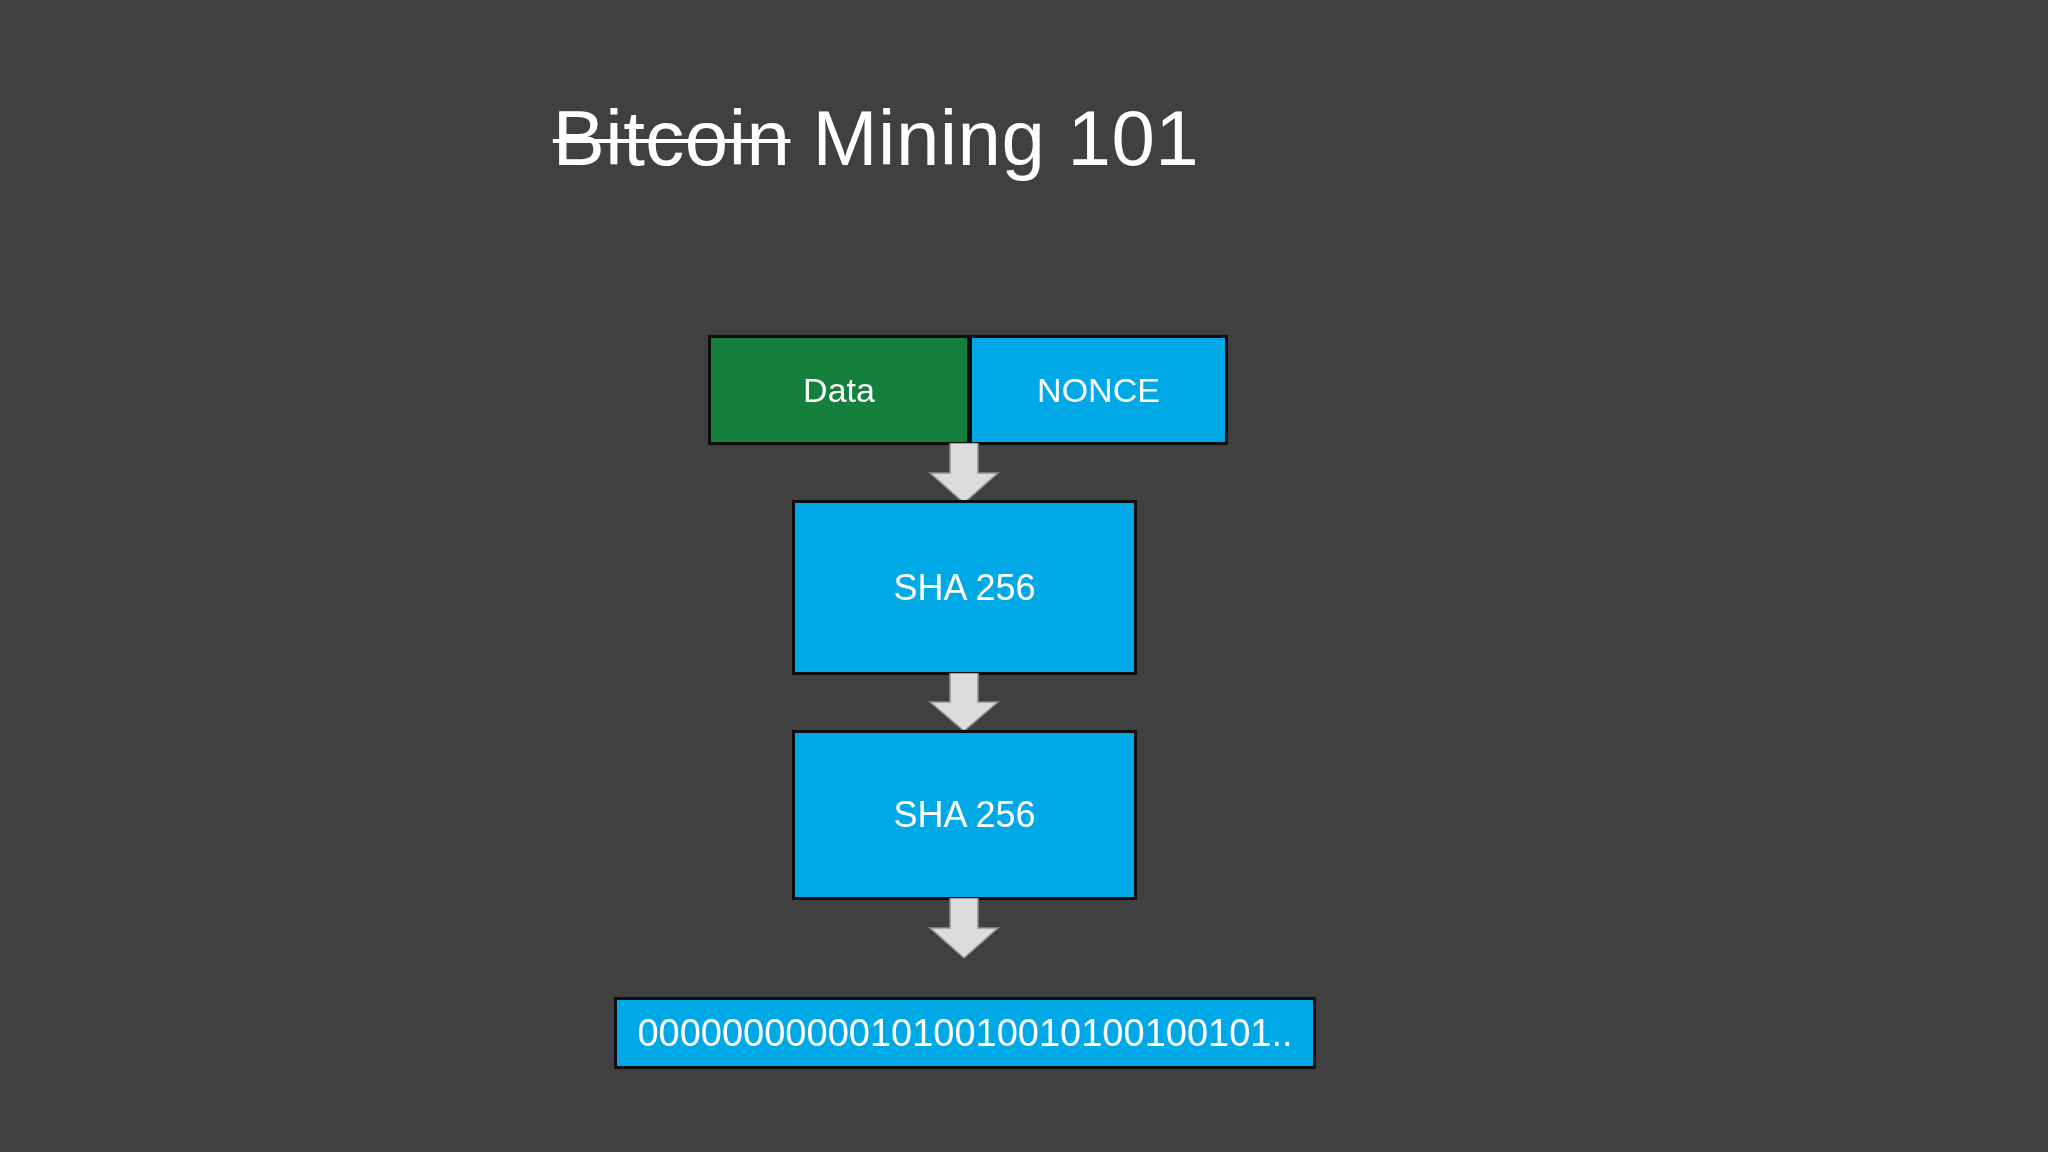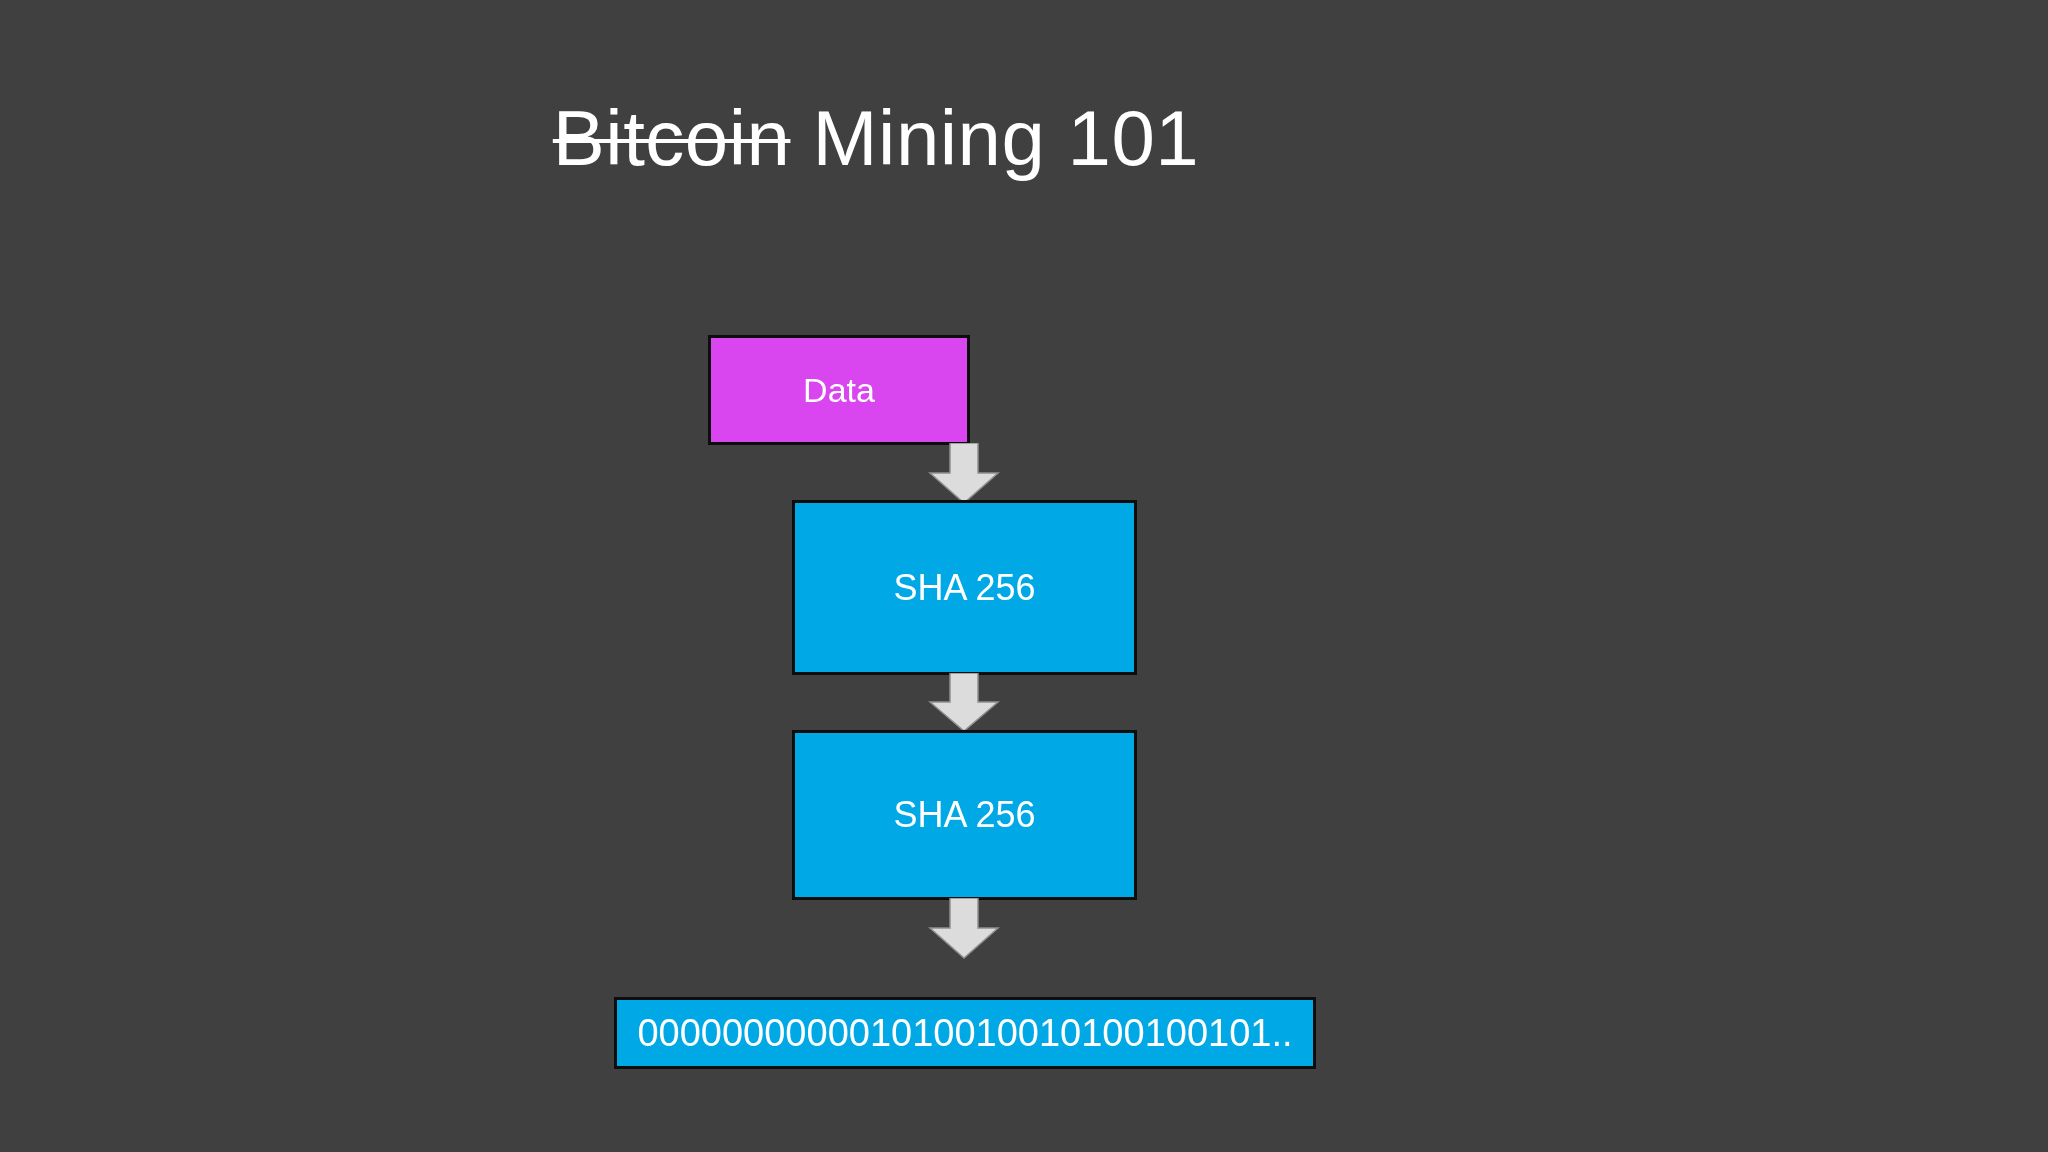--- a/index.html
+++ b/index.html
@@ -47,21 +47,21 @@
     position: absolute;
     box-sizing: border-box;
     border: 3px solid #0d0d0d;
     display: flex;
     align-items: center;
     justify-content: center;
     color: #ffffff;
     font-weight: 400;
   }
   .block.blue  { background: #00A9E6; }
-  .block.grey  { background: #d946ef; }
+  .block.grey  { background: #15803d; }
 
   #block-data {
     left: 708px;
     top: 335px;
     width: 262px;
     height: 110px;
     font-size: 34px;
   }
   #block-nonce {
     left: 969px;
@@ -109,20 +109,23 @@
 
 <div id="slide">
 
   <div class="slide-title">
     <span class="strike">Bitcoin</span><span> Mining 101</span>
   </div>
 
   <div class="block grey" id="block-data">
     <span>Data</span>
   </div>
+  <div class="block blue" id="block-nonce">
+    <span>NONCE</span>
+  </div>
 
   <div class="arrow" id="arrow-1">
     <svg viewBox="0 0 72 62" preserveAspectRatio="none">
       <polygon points="22,0 50,0 50,30 70,30 36,60 2,30 22,30" fill="#DCDCDC" stroke="#8f8f8f" stroke-width="1.5"></polygon>
     </svg>
   </div>
 
   <div class="block blue" id="block-sha-1">
     <span>SHA 256</span>
   </div>

